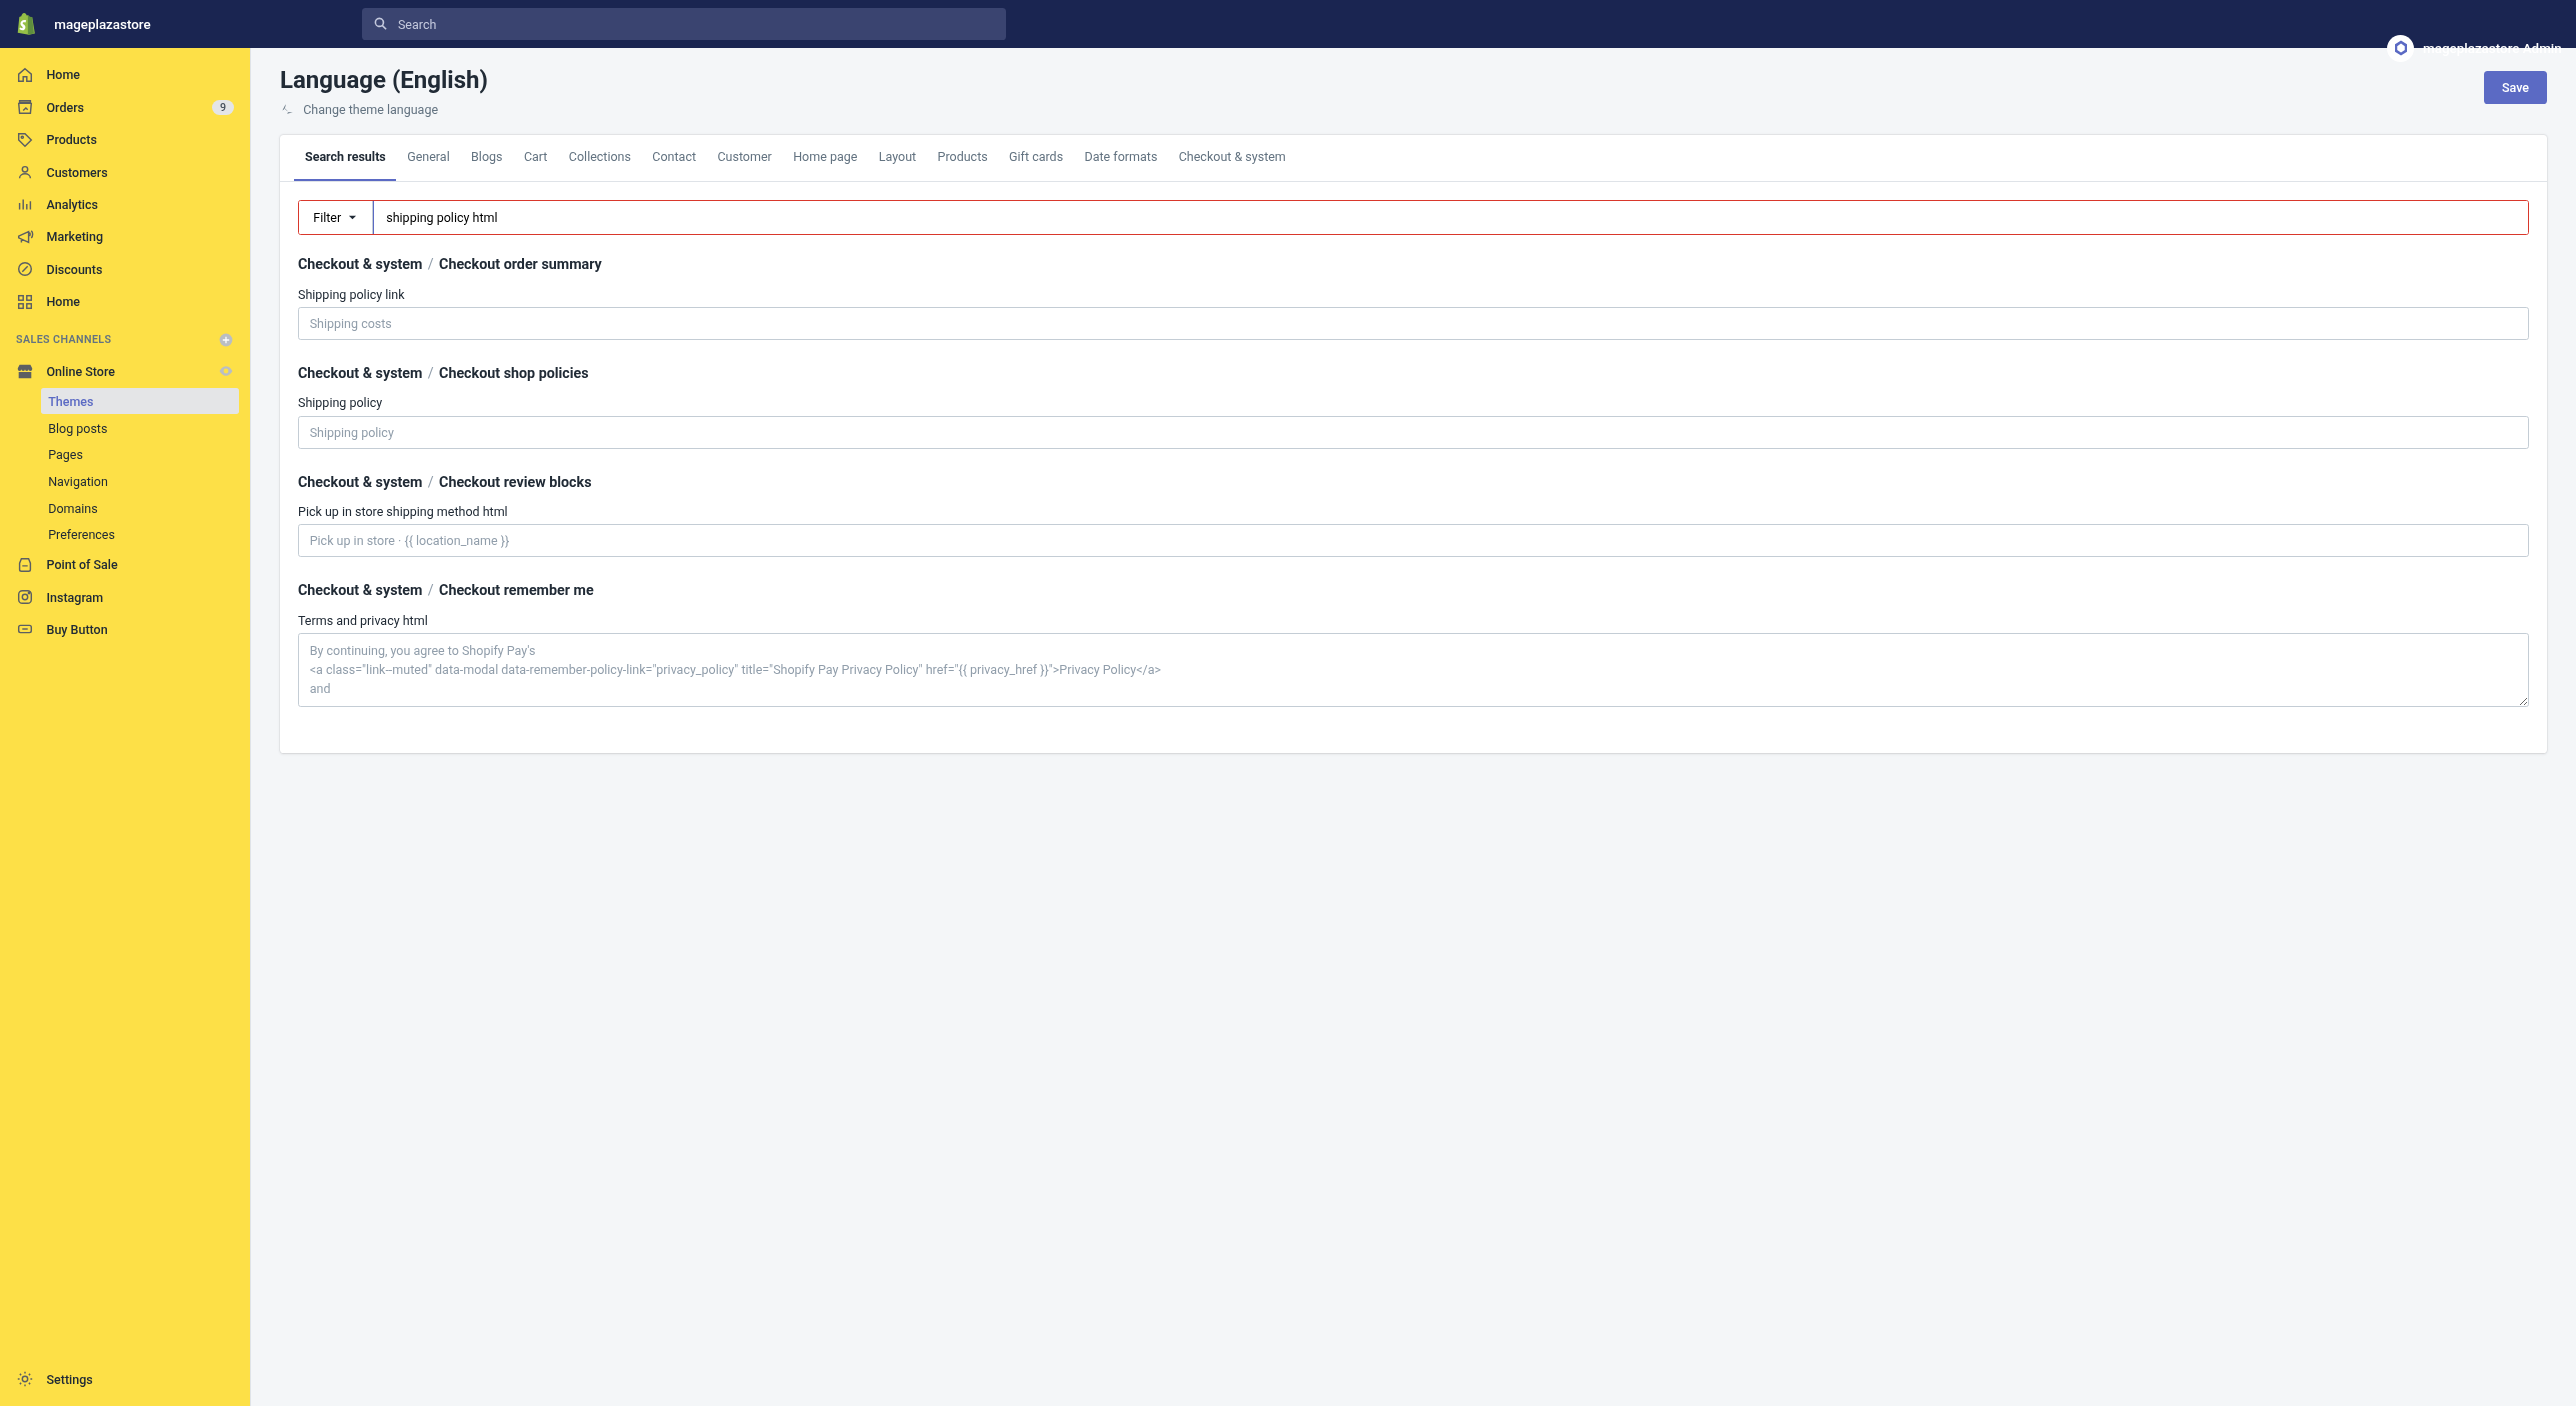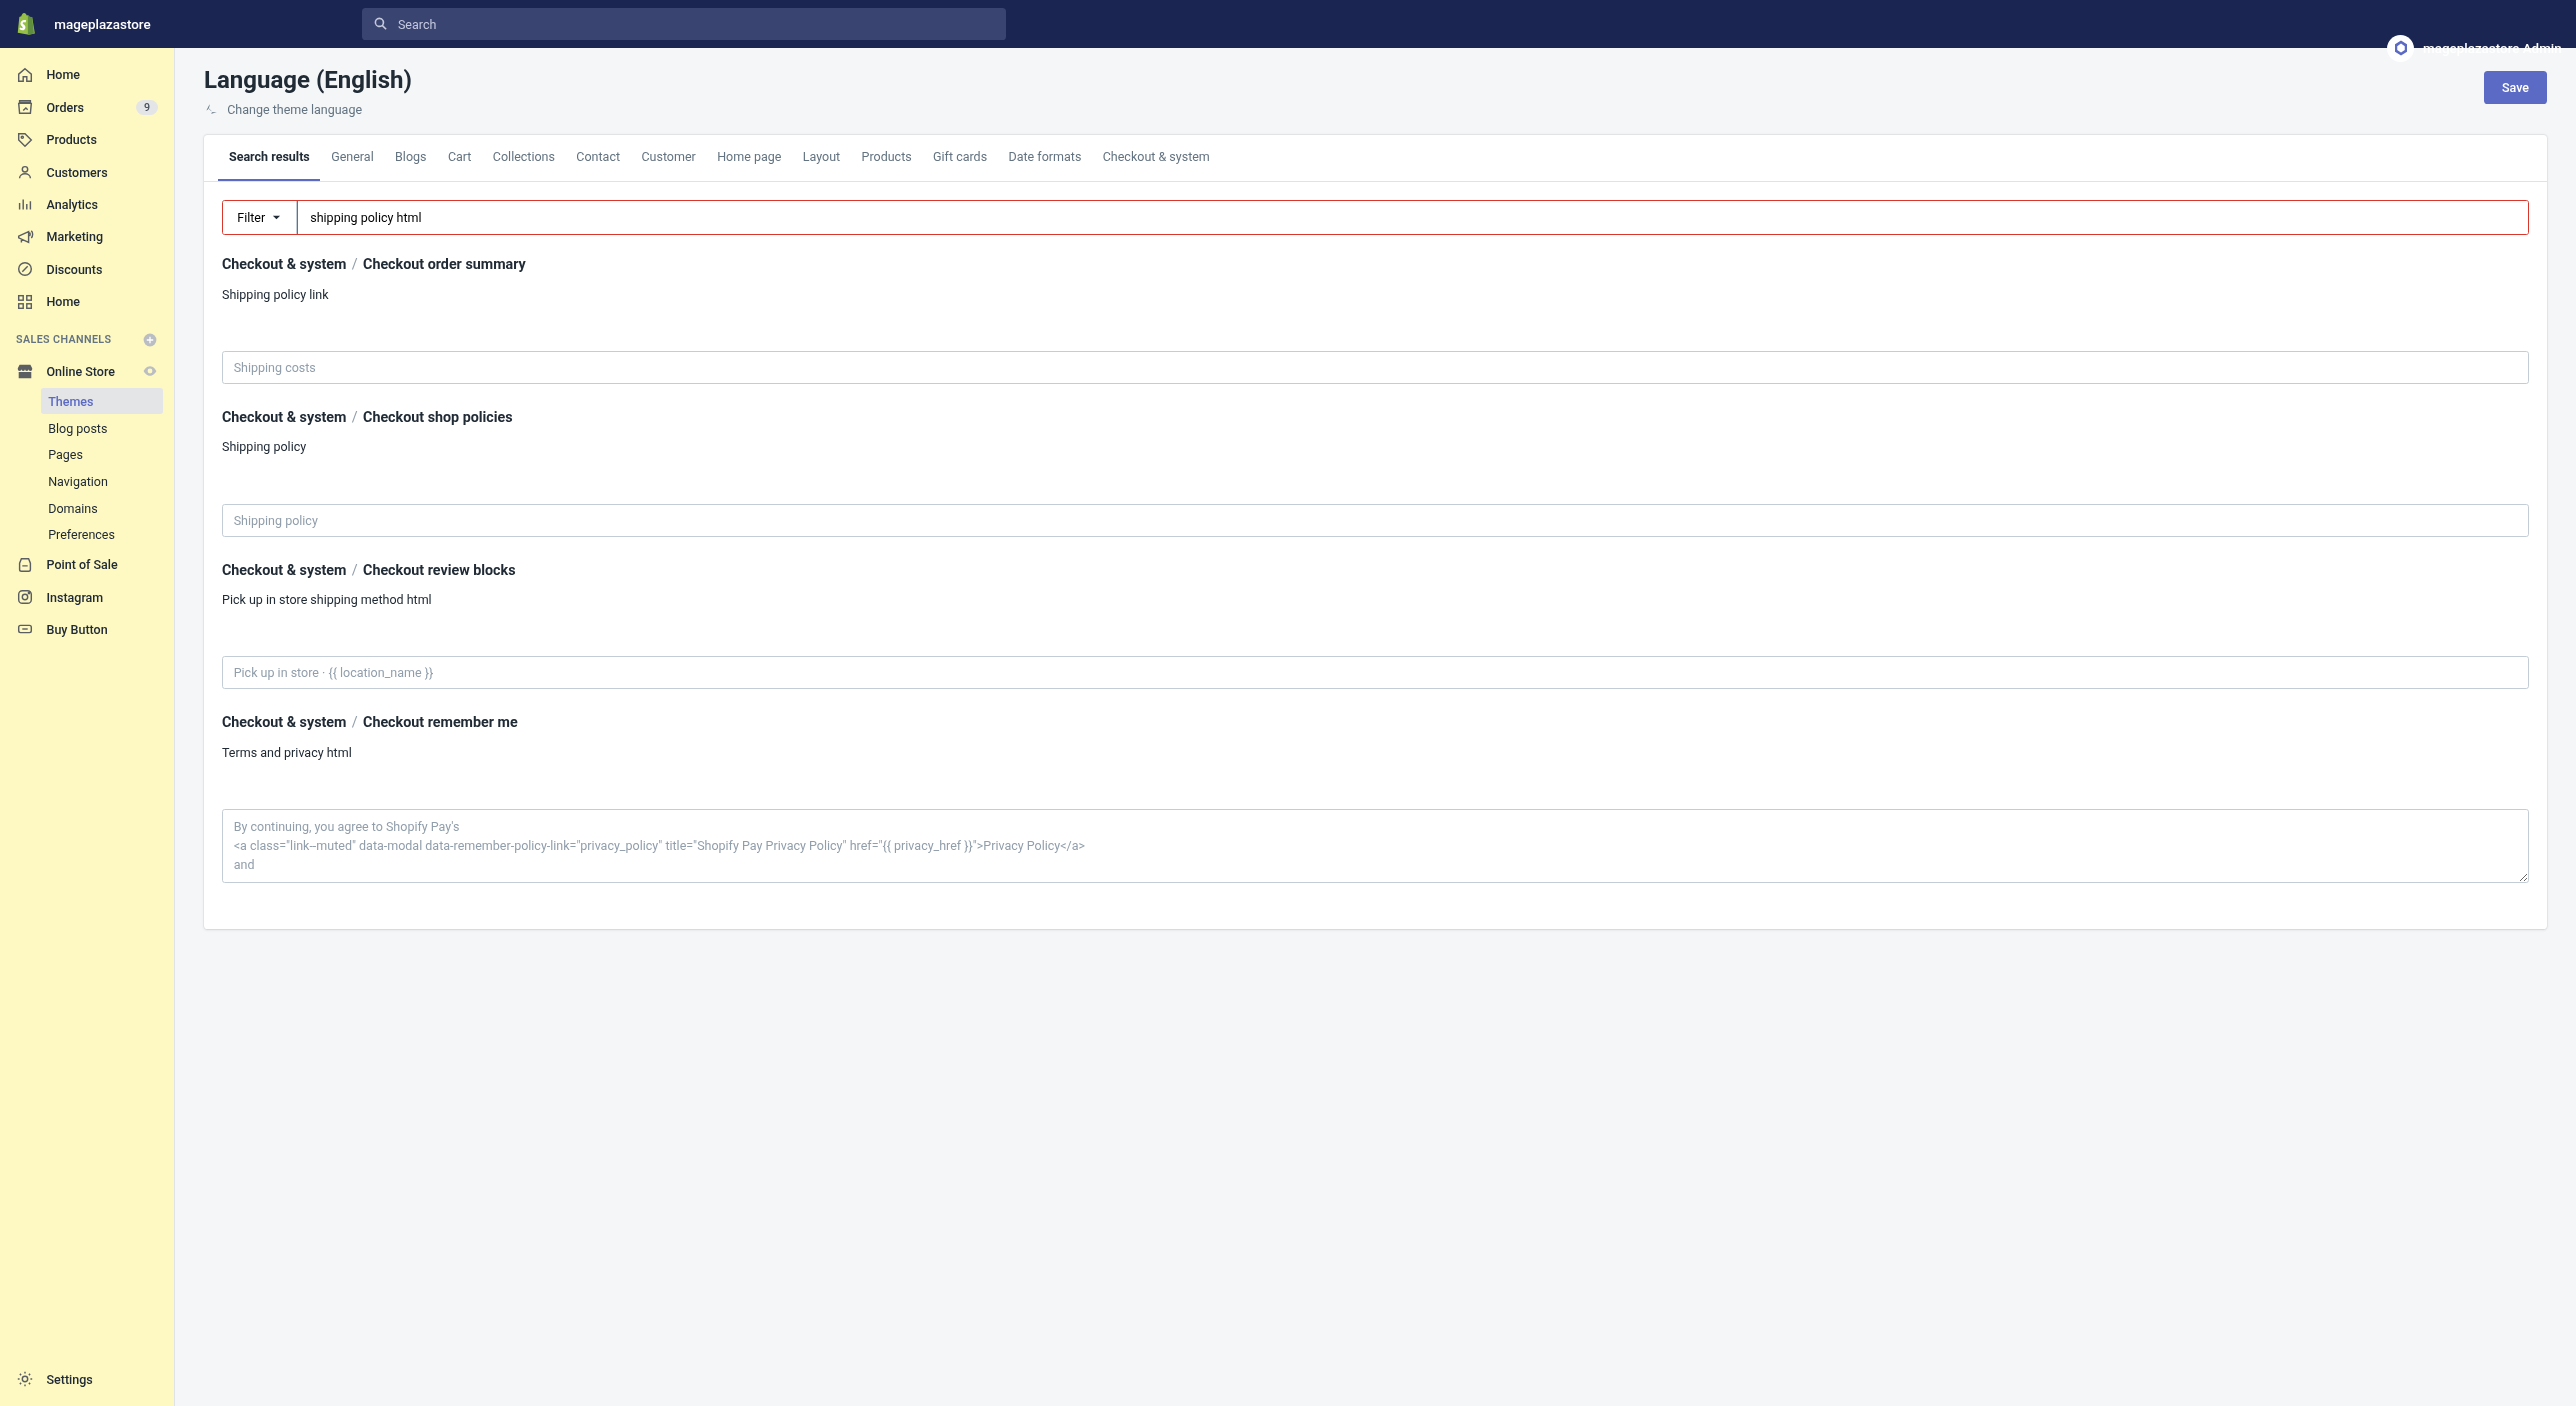--- a/index.html
+++ b/index.html
@@ -12,21 +12,21 @@
 .topbar-search { flex: 0 0 644px; margin: 0 auto 0 197px; position: relative; }
 .topbar-search input { width: 100%; height: 32px; background: #3a4470; border: none; border-radius: 3.6px; padding: 0 10.7px 0 36px; color: #fff; font-size: 12.5px; }
 .topbar-search input::placeholder { color: #c4c9dd; }
 .topbar-search svg { position: absolute; left: 10.7px; top: 50%; transform: translateY(-50%); width: 16px; height: 16px; fill: #c4c9dd; }
 .topbar-user { display: flex; align-items: center; gap: 9px; margin-left: auto; margin-top: 48px; }
 .topbar-avatar { width: 27px; height: 27px; border-radius: 50%; background: #fff; display: flex; align-items: center; justify-content: center; }
 .topbar-avatar svg { width: 18px; height: 18px; fill: #5b6ac4; }
 .topbar-username { color: #fff; font-weight: 500; font-size: 13.4px; }
 
 .app { display: flex; }
-.sidebar { width: 175px; background: #fef9c3; border-right: 0.9px solid #dfe3e8; min-height: calc(100vh - 48px); padding: 10.7px 0; position: relative; }
+.sidebar { width: 251px; background: #fde047; border-right: 0.9px solid #dfe3e8; min-height: calc(100vh - 48px); padding: 10.7px 0; position: relative; }
 .sidebar-item { display: flex; align-items: center; gap: 12.5px; padding: 7.2px 16px; color: #212b36; cursor: pointer; font-weight: 500; font-size: 12.5px; }
 .sidebar-item svg { width: 18px; height: 18px; fill: none; stroke: #5c5f62; stroke-width: 1.6; flex-shrink: 0; }
 .sidebar-item .icon-filled { fill: #5c5f62; stroke: none; }
 .sidebar-item .badge { margin-left: auto; background: #e4e5e7; border-radius: 9px; padding: 0.9px 8px; font-size: 10.7px; font-weight: 500; color: #454f5b; }
 .sidebar-section-title { padding: 14.3px 16px 7.2px; font-size: 10.7px; font-weight: 600; color: #637381; letter-spacing: 0.4px; display: flex; align-items: center; justify-content: space-between; }
 .sidebar-section-title svg { fill: #babec3; width: 16px; height: 16px; }
 .sidebar-item .eye { margin-left: auto; fill: #babec3; stroke: none; width: 16px; height: 16px; }
 .sidebar-subitems { margin-left: 41px; }
 .sidebar-subitem { padding: 5.4px 10.7px 5.4px 7.2px; color: #212b36; cursor: pointer; font-size: 12.5px; border-radius: 2.7px; margin: 0.9px 10.7px 0.9px 0; }
 .sidebar-subitem.active { background: #e4e5e7; color: #5b6ac4; font-weight: 500; }
@@ -46,21 +46,21 @@
 
 .card-body { padding: 18px; }
 .filter-row { display: flex; border: 1.8px solid #d9372b; border-radius: 2.7px; margin-bottom: 21.5px; overflow: hidden; }
 .filter-btn { display: flex; align-items: center; gap: 7.2px; padding: 9px 14.3px; background: #fff; border: none; border-right: 0.9px solid #c4cdd5; font-size: 12.5px; cursor: pointer; }
 .filter-btn svg { width: 9px; height: 9px; fill: #212b36; }
 .filter-input { flex: 1; border: none; border-left: 1.8px solid #5b6ac4; padding: 9px 12.5px; font-size: 12.5px; outline: none; }
 
 .section-heading { font-size: 14.3px; font-weight: 700; color: #212b36; margin-bottom: 14.3px; }
 .section-heading .sep { color: #919eab; font-weight: 400; margin: 0 1.8px; }
 .field-label { font-size: 12.5px; color: #212b36; margin-bottom: 5.4px; }
-.field-input { width: 100%; border: 0.9px solid #c4cdd5; border-radius: 2.7px; padding: 8px 10.7px; font-size: 12.5px; color: #0f172a; margin-top: 44px; }
+.field-input { width: 100%; border: 0.9px solid #c4cdd5; border-radius: 2.7px; padding: 8px 10.7px; font-size: 12.5px; color: #0f172a; }
 .field-input::placeholder { color: #919eab; }
 textarea.field-input { resize: vertical; line-height: 1.5; font-family: inherit; }
 .section { margin-bottom: 25px; }
 </style>
 </head>
 <body>
 
 <div class="topbar">
   <div class="topbar-logo">
     <svg viewBox="0 0 24 26">

